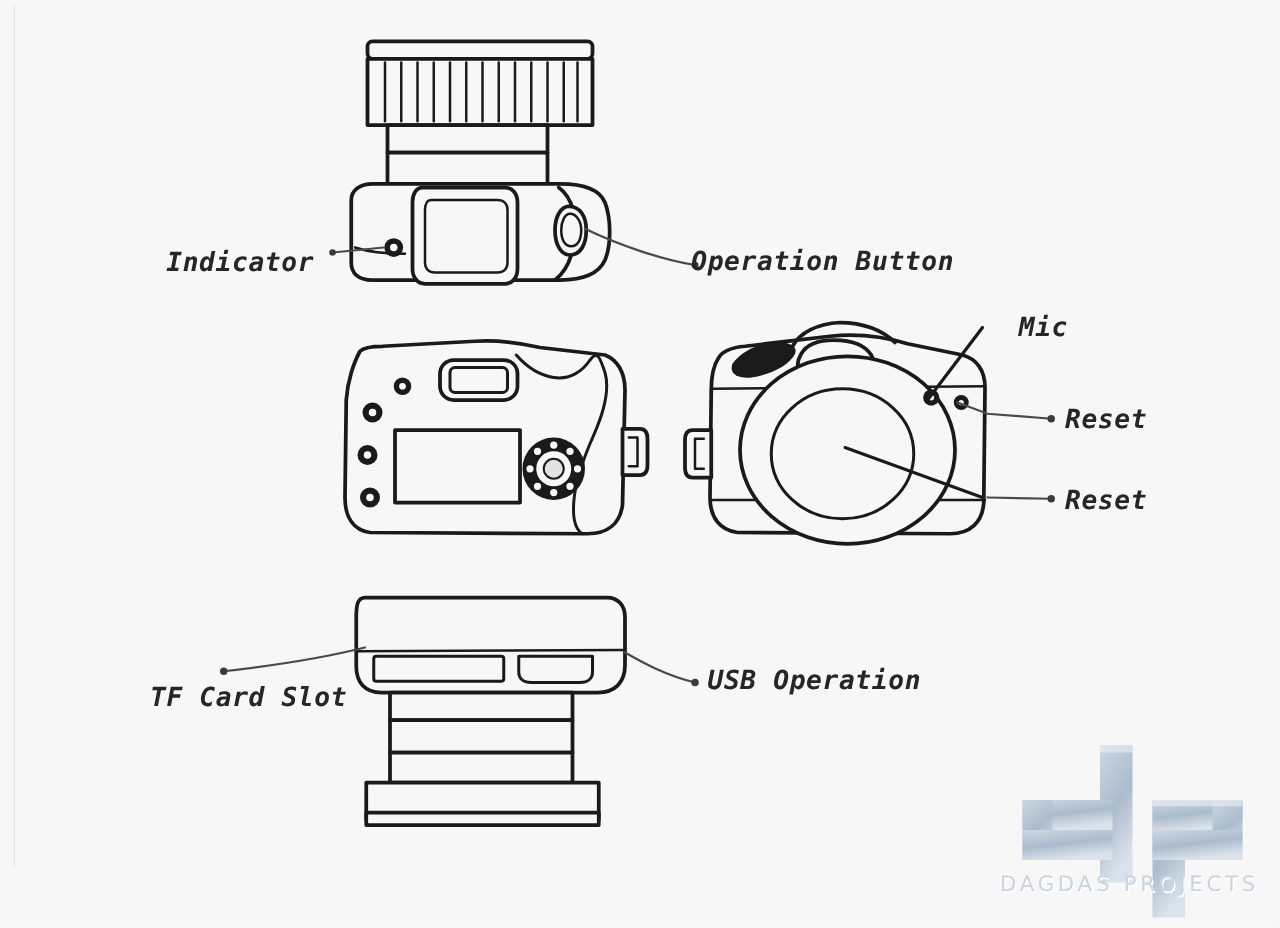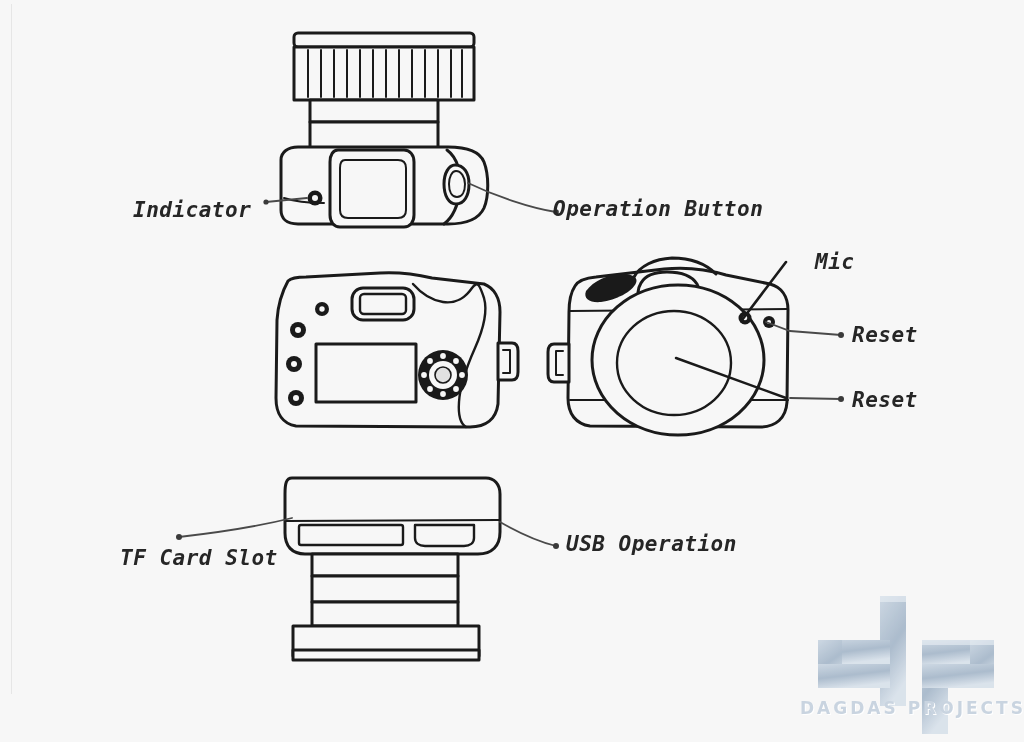--- a/index.html
+++ b/index.html
@@ -45,24 +45,24 @@
     color: #262626;
     white-space: nowrap;
     line-height: 1;
     font-style: italic;
   }
   #wm-sub {
     position: absolute;
     left: 800px;
     top: 698px;
     width: 224px;
-    text-align: center;
+    text-align: left;
     font-family: "DejaVu Sans", "Liberation Sans", sans-serif;
     font-size: 17px;
-    font-weight: bold;
+    font-weight: normal;
     letter-spacing: 3px;
     color: #c9d4e0;
     text-shadow: 1px 1px 0 #ffffff;
     white-space: nowrap;
   }
 </style>
 </head>
 <body>
 
 <div id="page">

